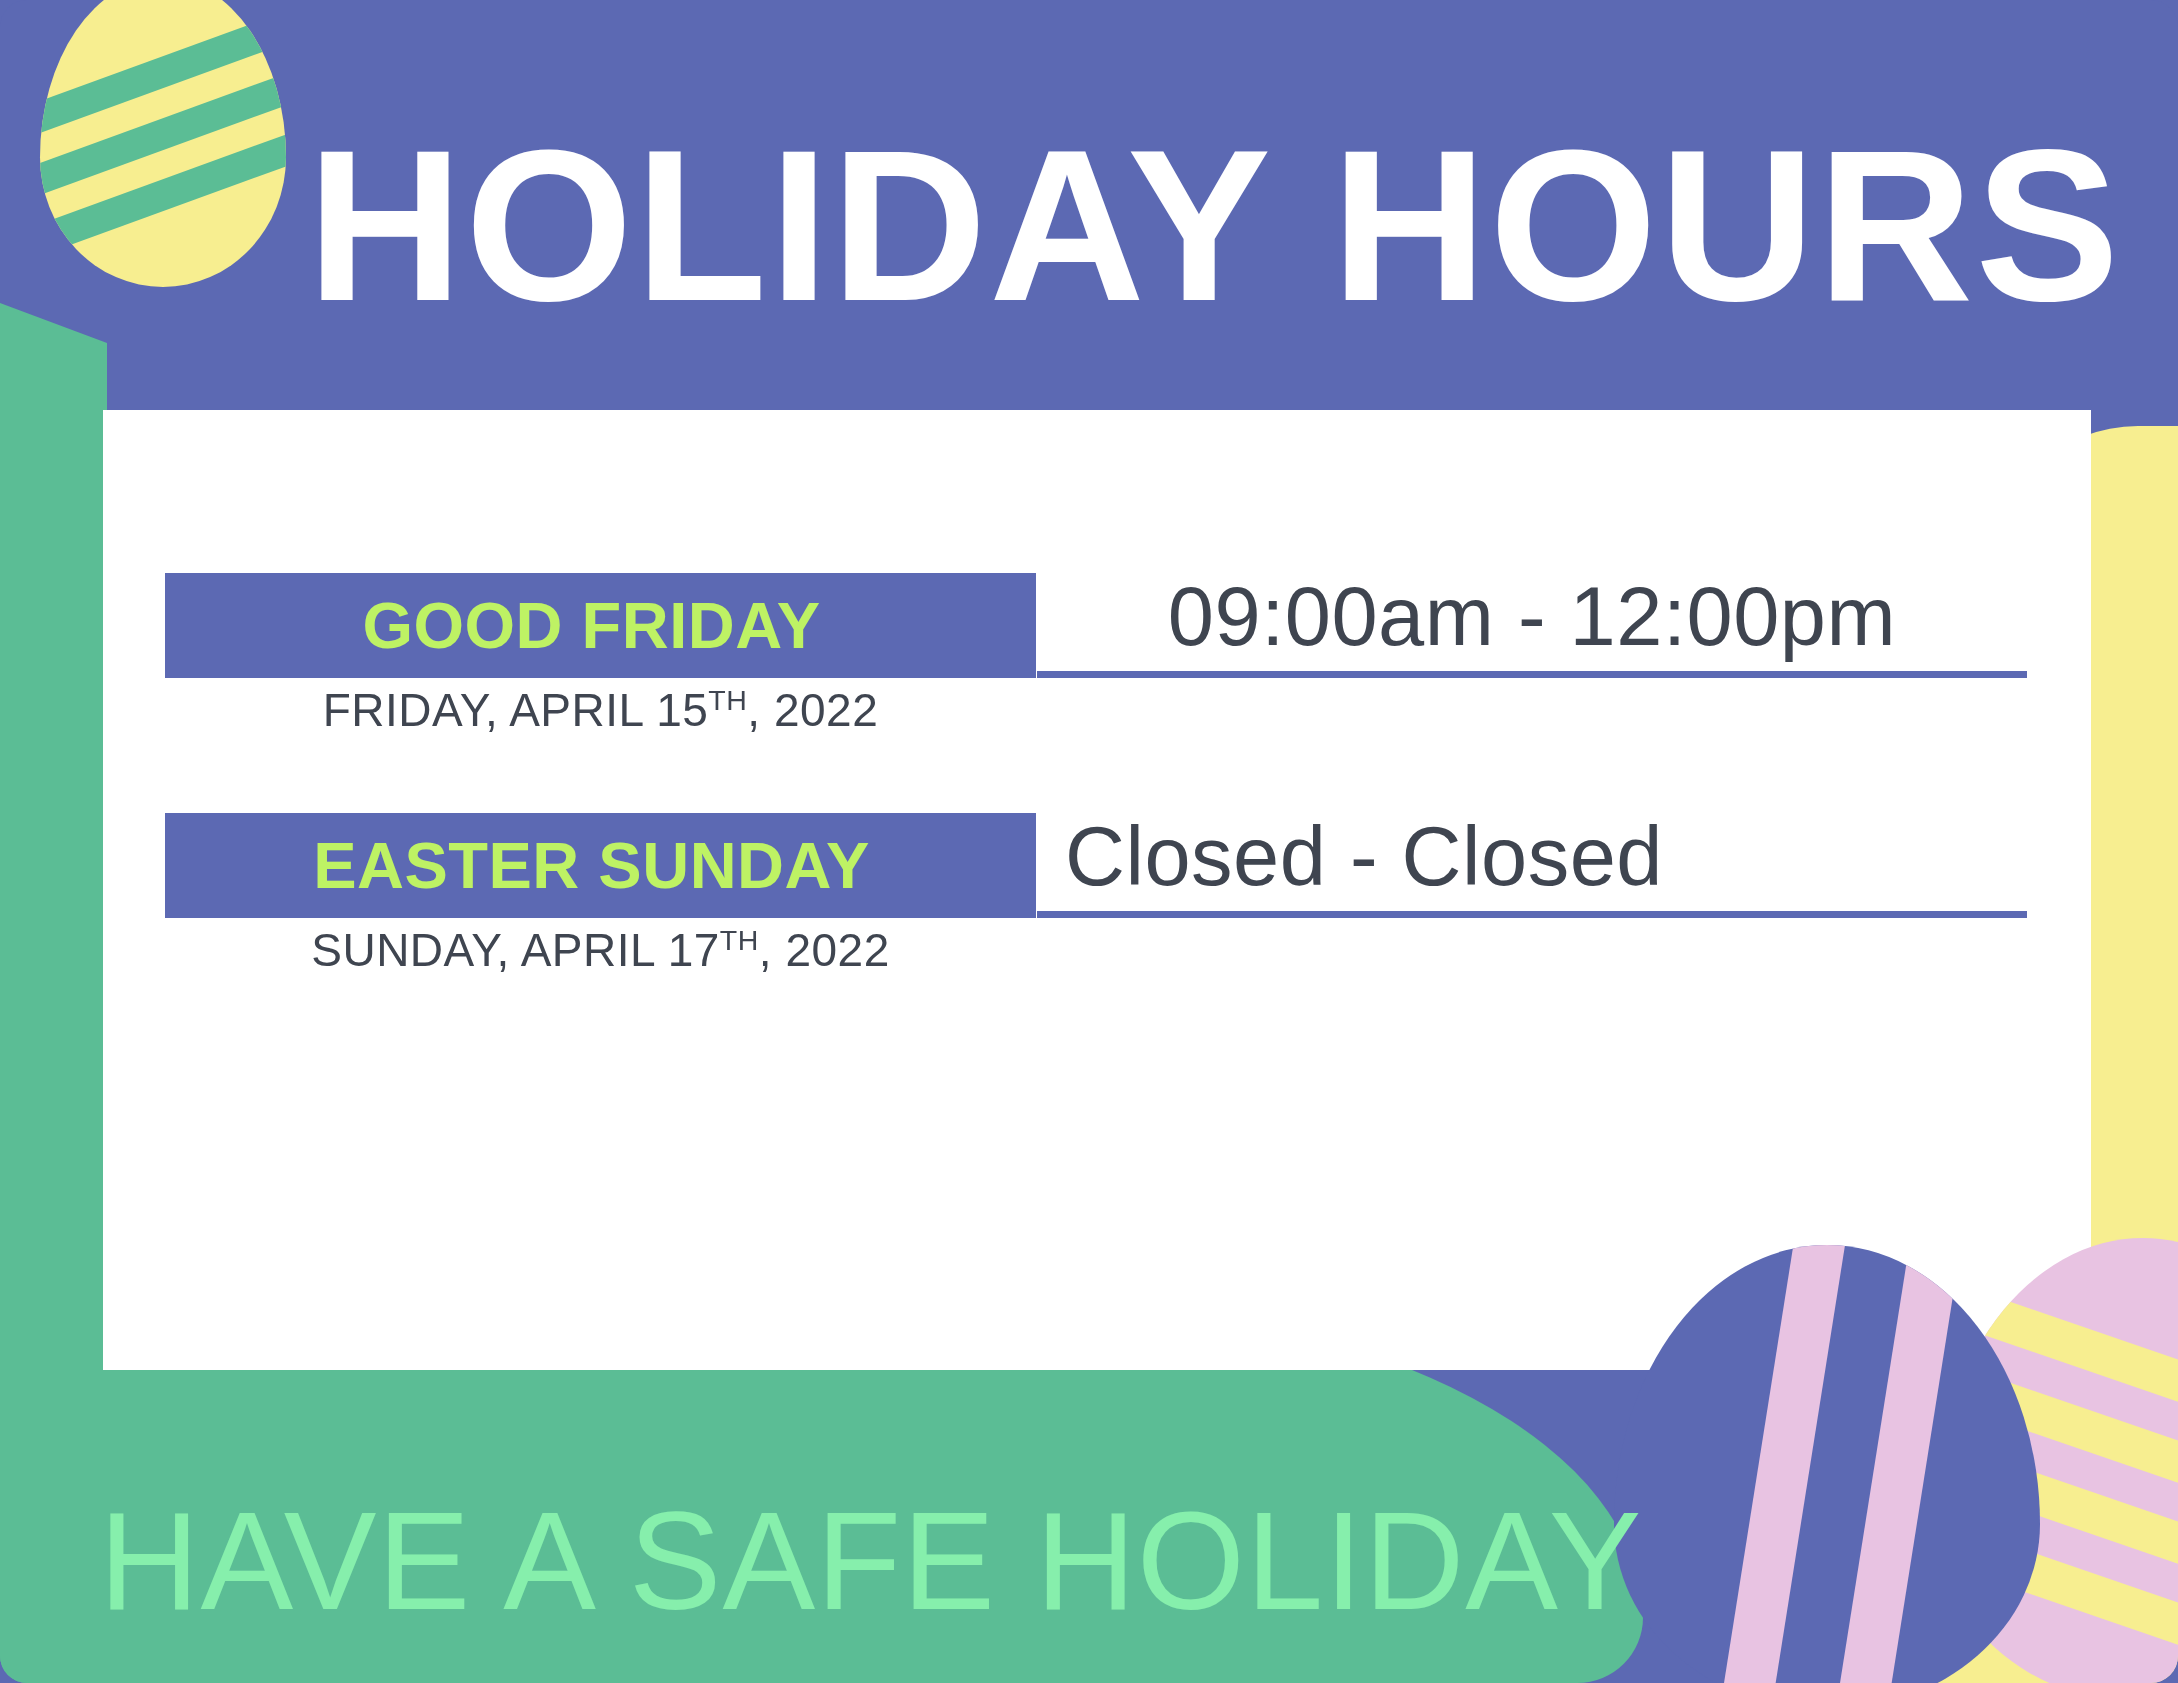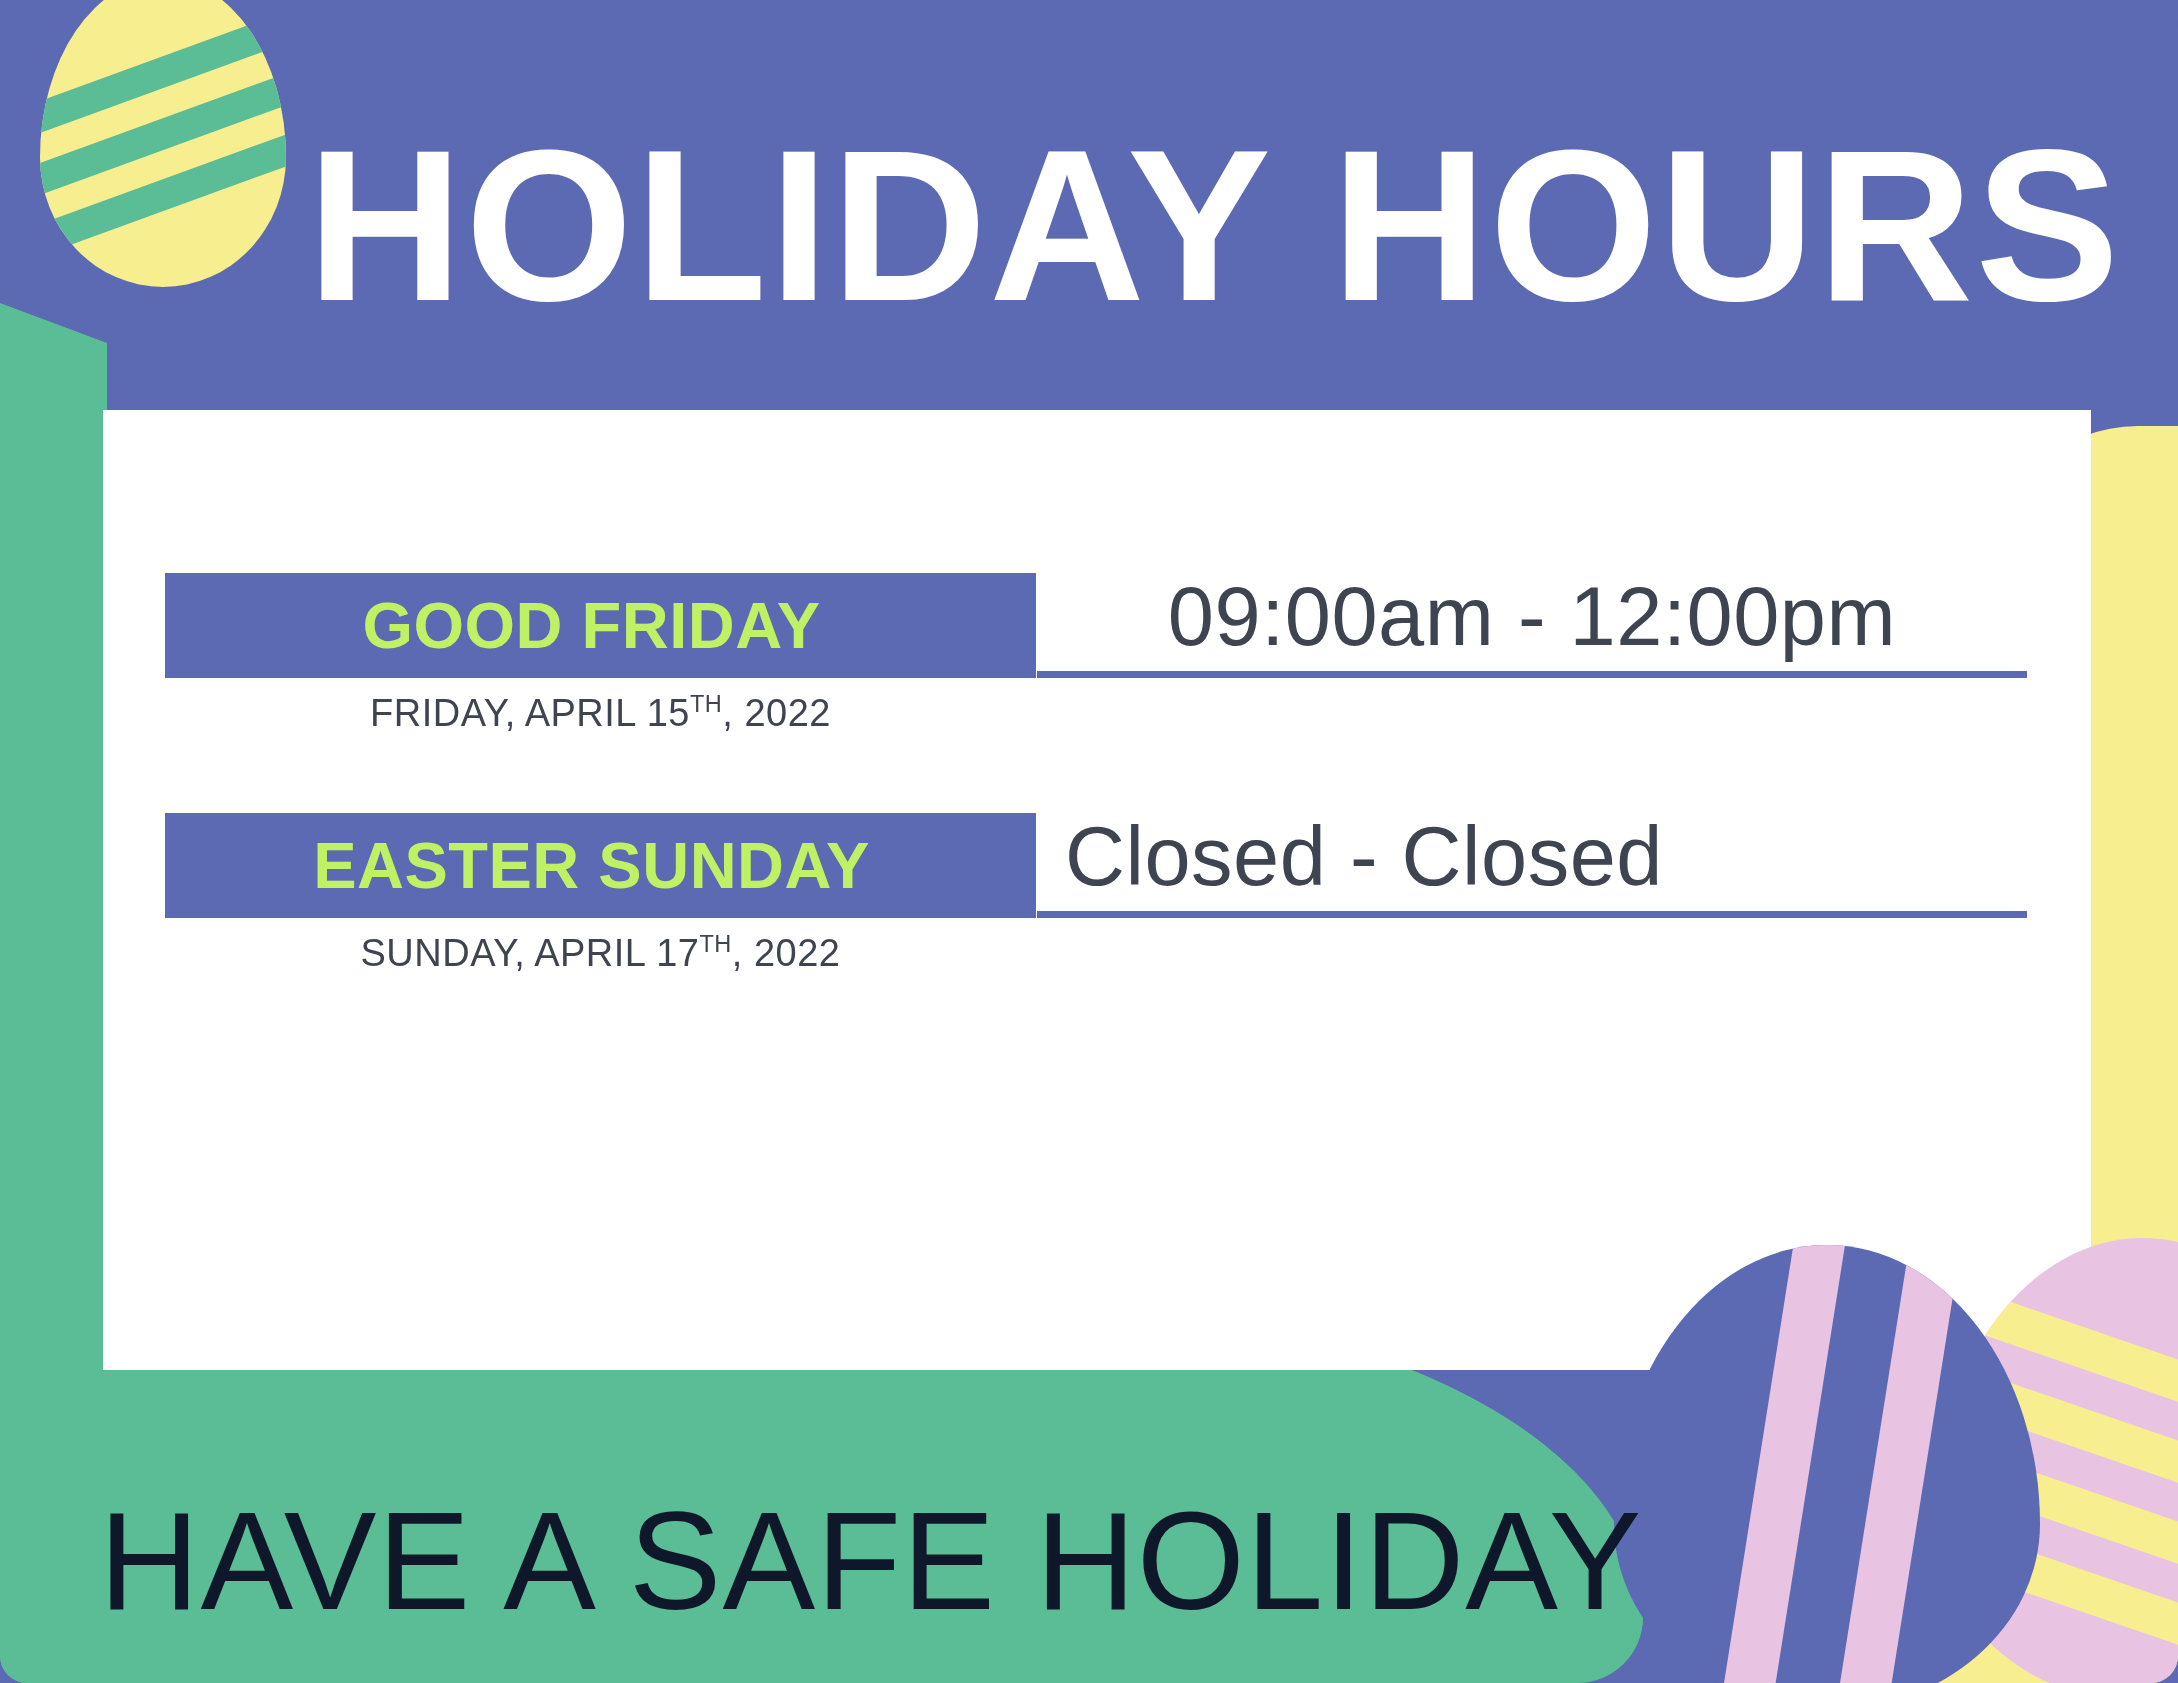--- a/index.html
+++ b/index.html
@@ -165,25 +165,25 @@
   .name-bar-label {
     color:#bef264;
     font-size:65px;
     font-weight:bold;
     letter-spacing:0.5px;
     white-space:nowrap;
   }
 
   .date-label {
     position:absolute;
-    left:62px; top:119px;
+    left:62px; top:110px;
     width:871px;
     text-align:center;
     color:#3f4550;
-    font-size:38px;
+    font-size:46px;
     font-weight:normal;
     letter-spacing:0.5px;
     white-space:nowrap;
   }
   .date-label sup {
     font-size:0.62em;
     vertical-align:super;
     line-height:0;
   }
 
@@ -204,21 +204,21 @@
     font-weight:normal;
     letter-spacing:0.5px;
     white-space:nowrap;
     line-height:1.05;
   }
 
   
   #footer {
     position:absolute;
     left:99px; bottom:42px;
-    color:#0f172a;
+    color:#86efac;
     font-size:139px;
     font-weight:normal;
     letter-spacing:1px;
     white-space:nowrap;
     z-index:7;
   }
 </style>
 </head>
 <body>
 

